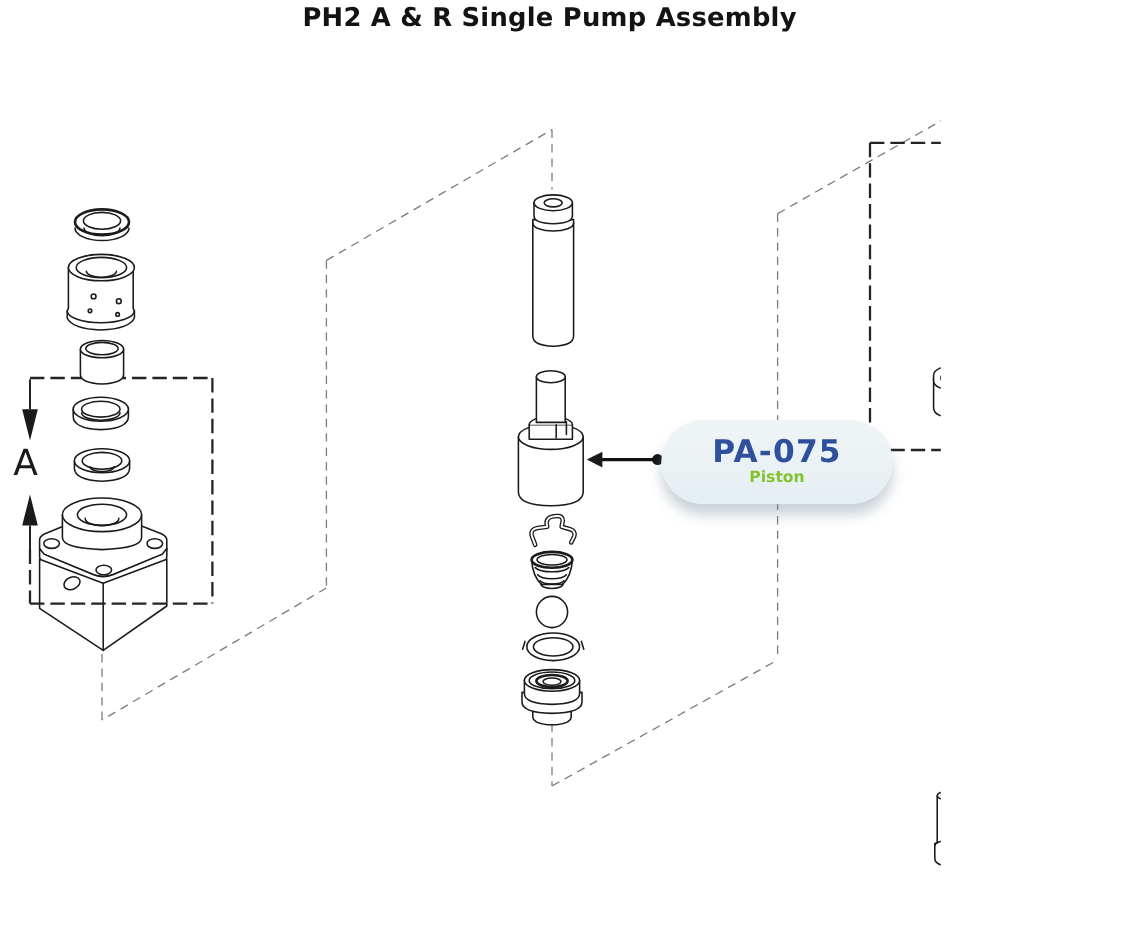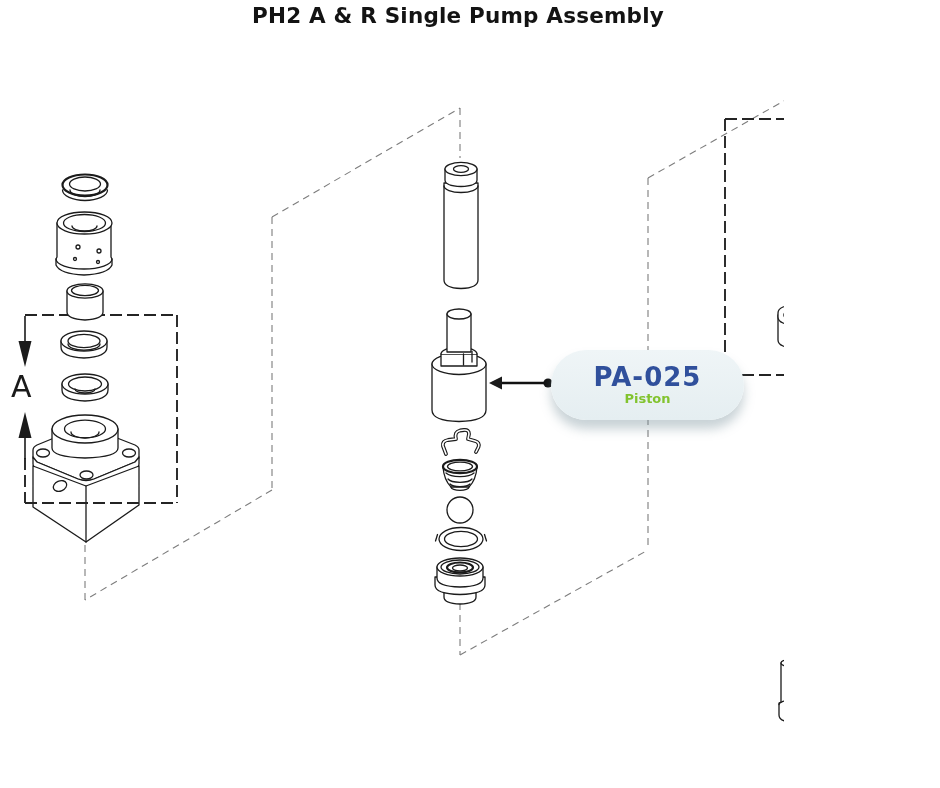--- a/index.html
+++ b/index.html
@@ -273,17 +273,17 @@
     <polygon class="solidA" points="489,383 502,376.5 502,389.5"></polygon>
     <circle cx="548" cy="383" r="4.6" fill="#111"></circle>
   </g>
 </svg>
 
 <div class="page-title">PH2 A &amp; R Single Pump Assembly</div>
 <div class="sec-label" id="label-a">A</div>
 <div class="sec-label" id="label-b">B</div>
 
 <div class="callout-pill">
-  <span class="callout-number" style="color: rgb(48, 80, 156);">PA-025</span>
+  <span class="callout-number" style="color: rgb(48, 80, 156);">PA-075</span>
   <span class="callout-name" style="color: rgb(130, 195, 46);">Piston</span>
 </div>
 
 </div>
 
 </body></html>

